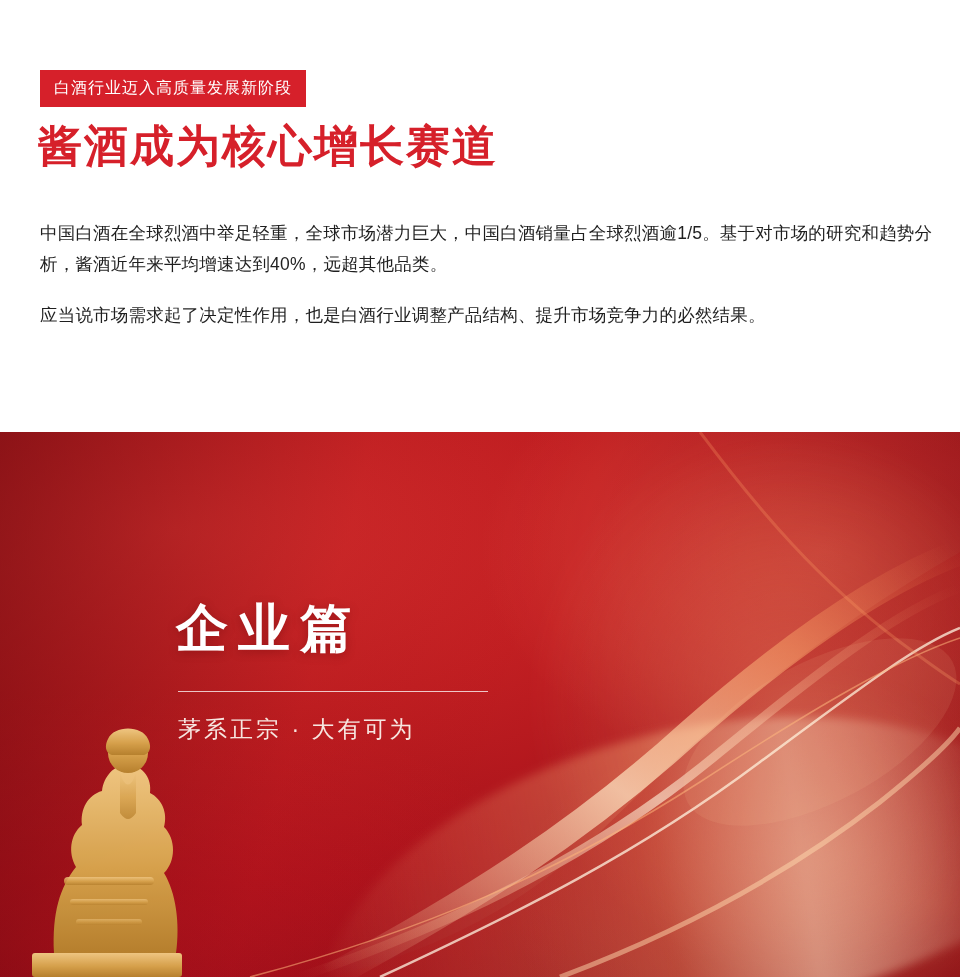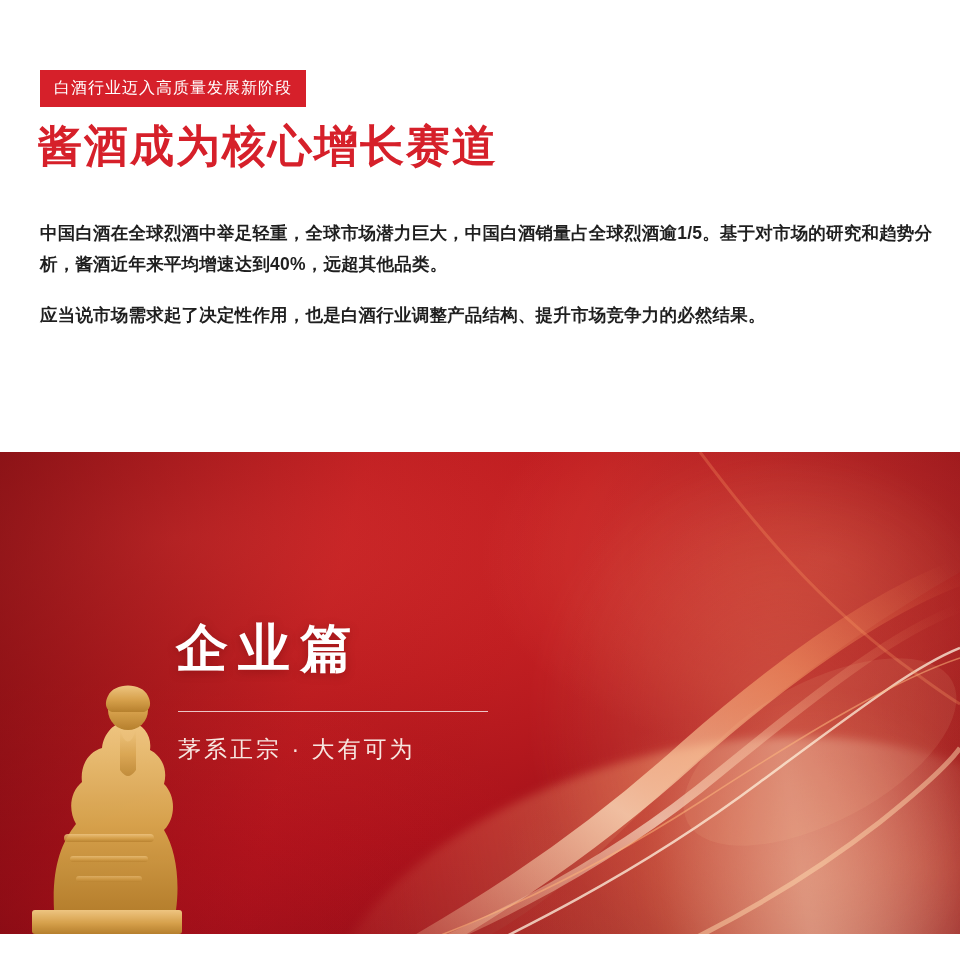--- a/index.html
+++ b/index.html
@@ -55,36 +55,34 @@
   .body-copy {
     margin: 46px 0 0 28px;
     width: 900px;
     font-size: 17.5px;
     line-height: 31px;
     color: #1f1f1f;
     letter-spacing: 0.2px;
   }
   .body-copy p {
     margin: 0;
-    font-weight: bold;
   }
   .body-copy p.second {
     margin-top: 20px;
   }
 
   
   .hero {
     position: absolute;
     left: 0;
     top: 432px;
     width: 960px;
-    height: 482px;
+    height: 545px;
     overflow: hidden;
     background: #c2410c;
-    margin-top: 20px;
   }
 
   
   .hero-bg {
     position: absolute;
     inset: 0;
     background:
       radial-gradient(120% 90% at 18% 18%, #d8302f 0%, #c21f22 38%, #a8121a 72%, #8d0d16 100%);
   }
   .hero-bg-2 {

